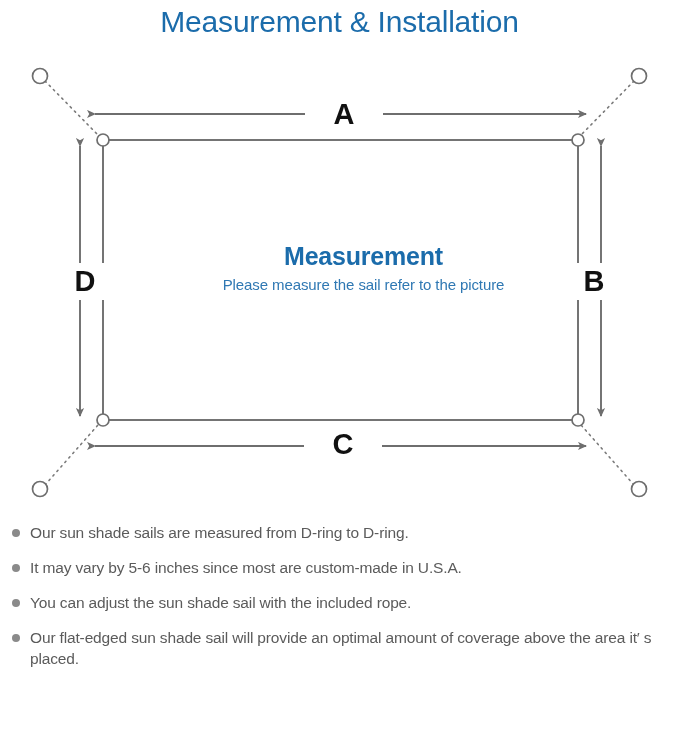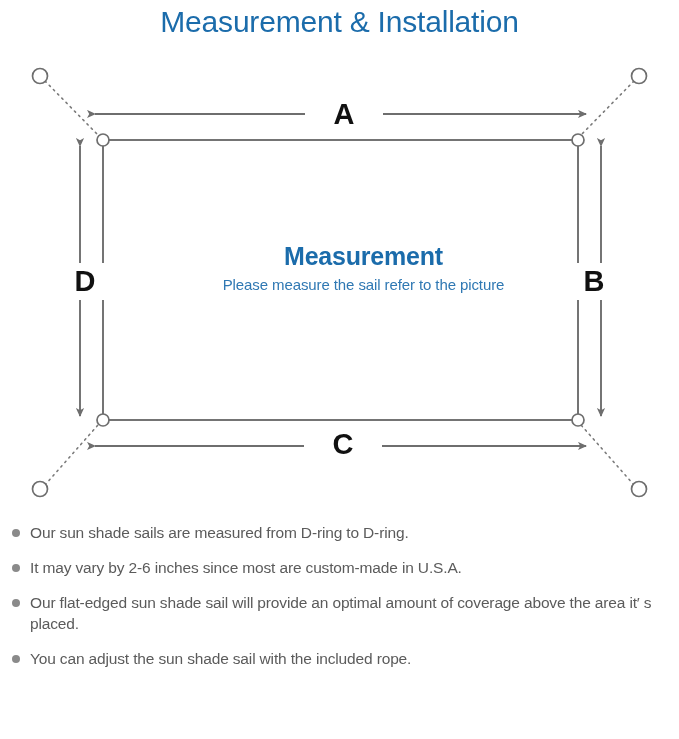--- a/index.html
+++ b/index.html
@@ -174,23 +174,23 @@
 <div class="dim-letter" id="letter-c">C</div>
 <div class="dim-letter" id="letter-d">D</div>
 
 <div id="notes">
   <div class="note-item">
     <span class="note-bullet"></span>
     <span>Our sun shade sails are measured from D-ring to D-ring.</span>
   </div>
   <div class="note-item">
     <span class="note-bullet"></span>
-    <span>It may vary by 2-6 inches since most are custom-made in U.S.A.</span>
+    <span>It may vary by 5-6 inches since most are custom-made in U.S.A.</span>
+  </div>
+  <div class="note-item">
+    <span class="note-bullet"></span>
+    <span>You can adjust the sun shade sail with the included rope.</span>
   </div>
   <div class="note-item">
     <span class="note-bullet"></span>
     <span>Our flat-edged sun shade sail will provide an optimal amount of coverage above the area it′ s placed.</span>
   </div>
-  <div class="note-item">
-    <span class="note-bullet"></span>
-    <span>You can adjust the sun shade sail with the included rope.</span>
-  </div>
 </div>
 
 </body></html>

